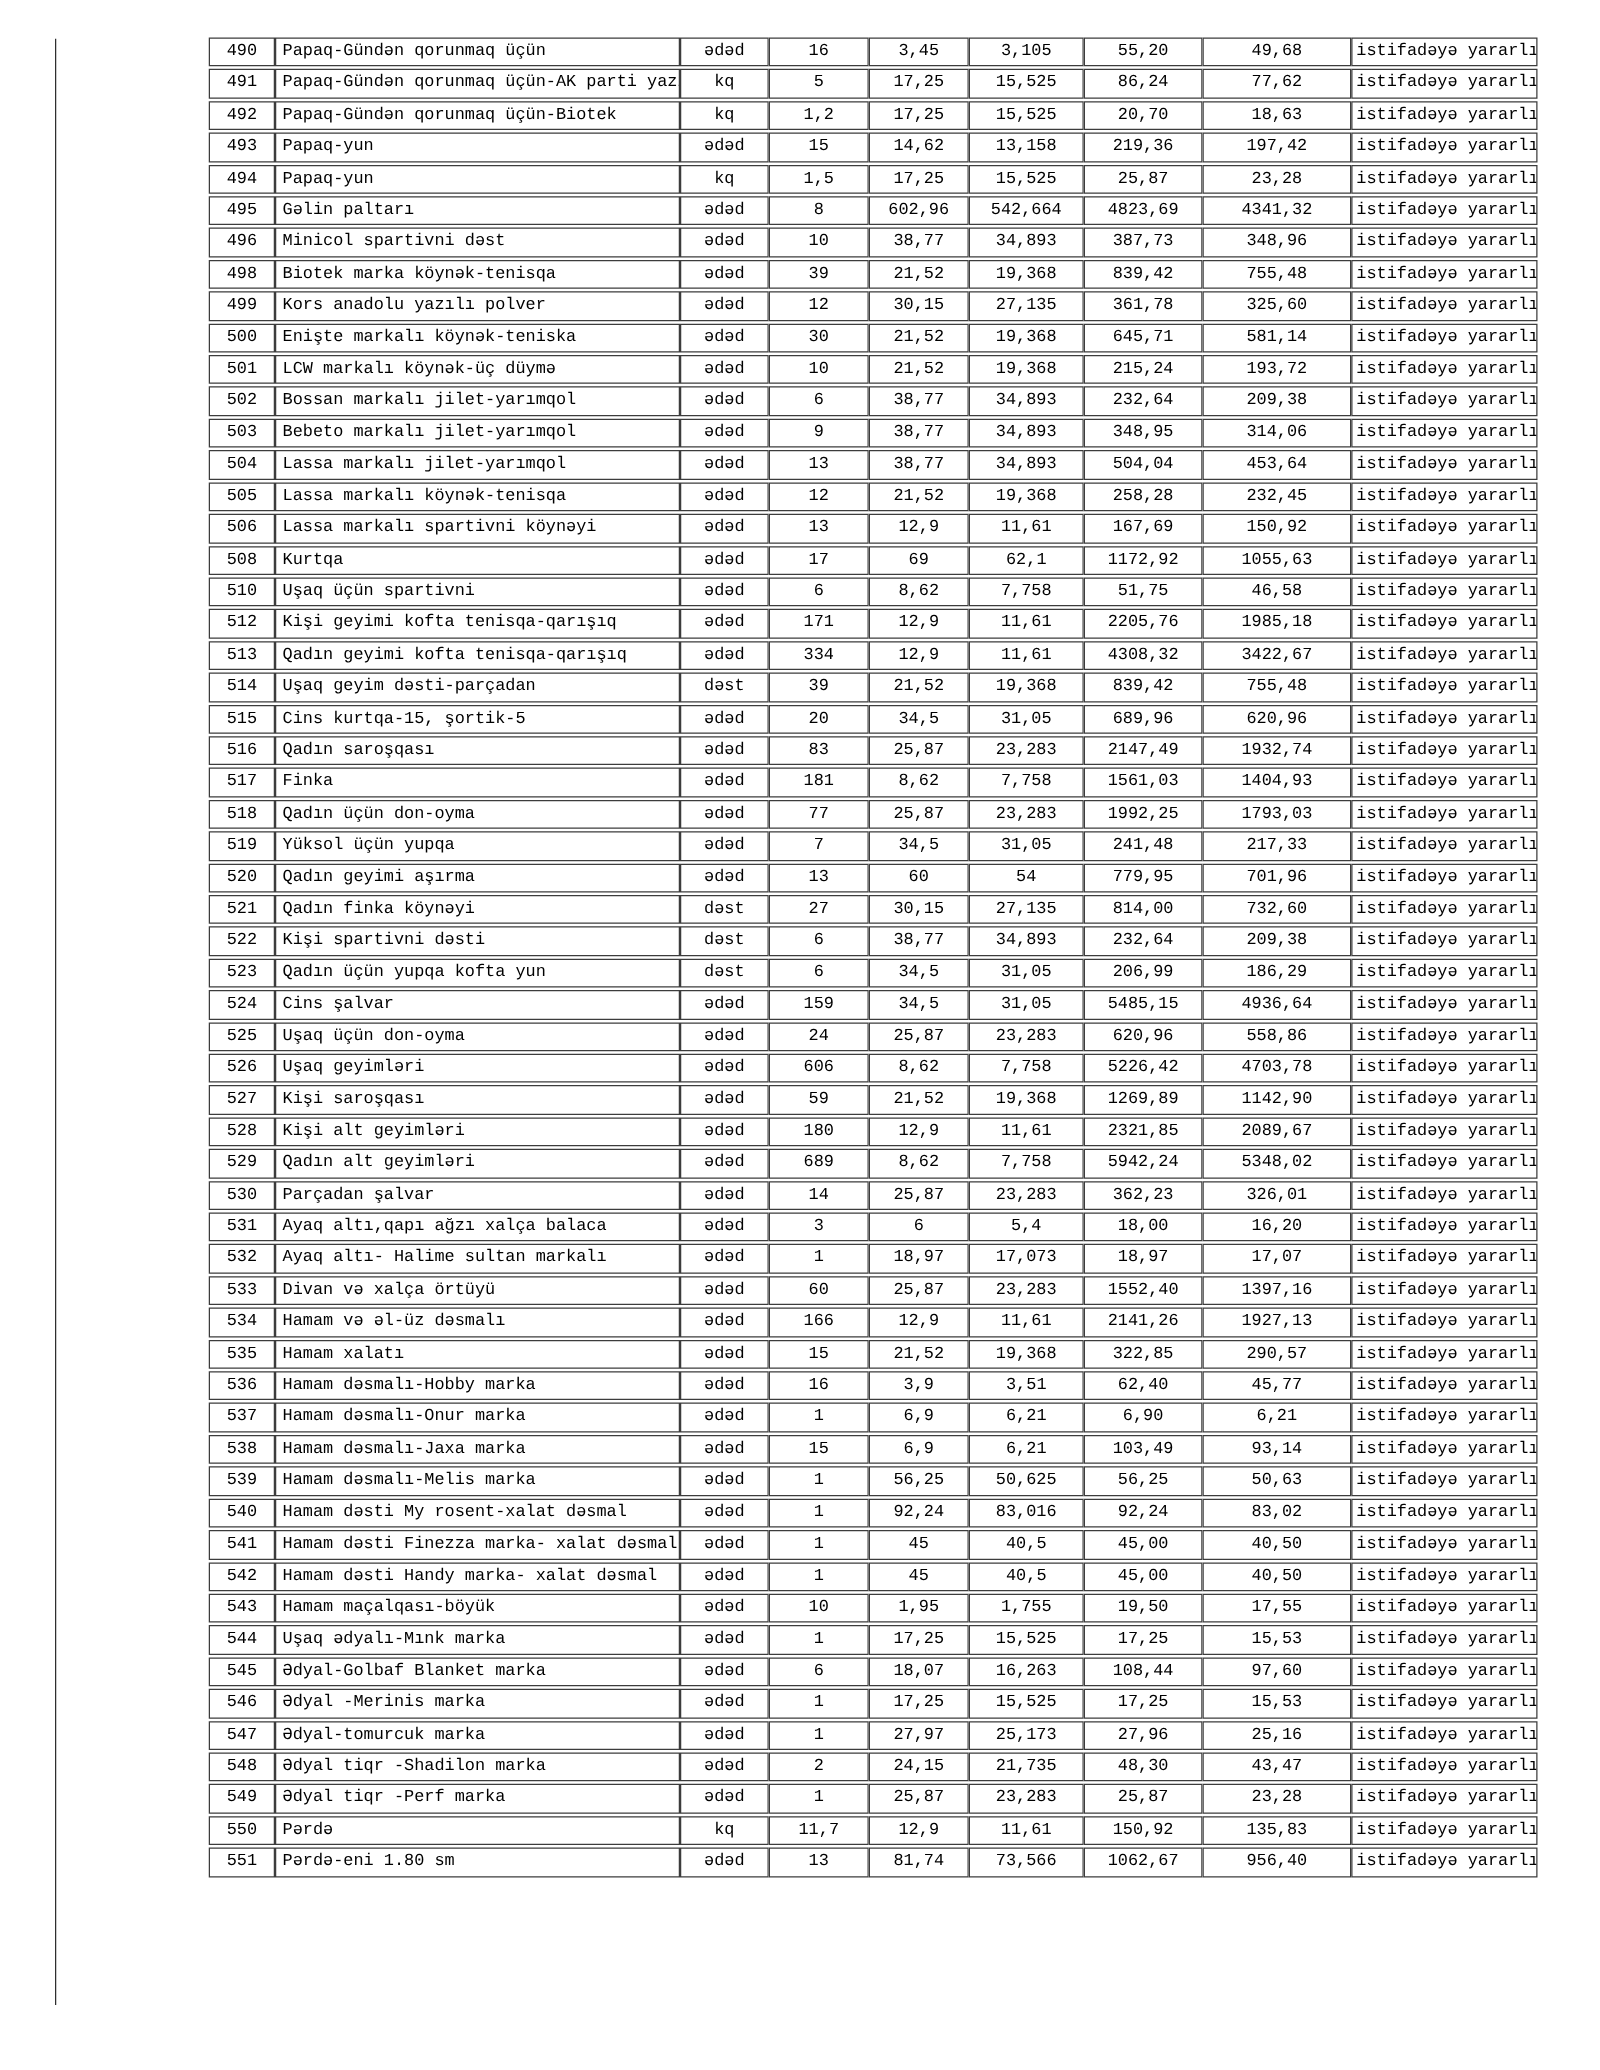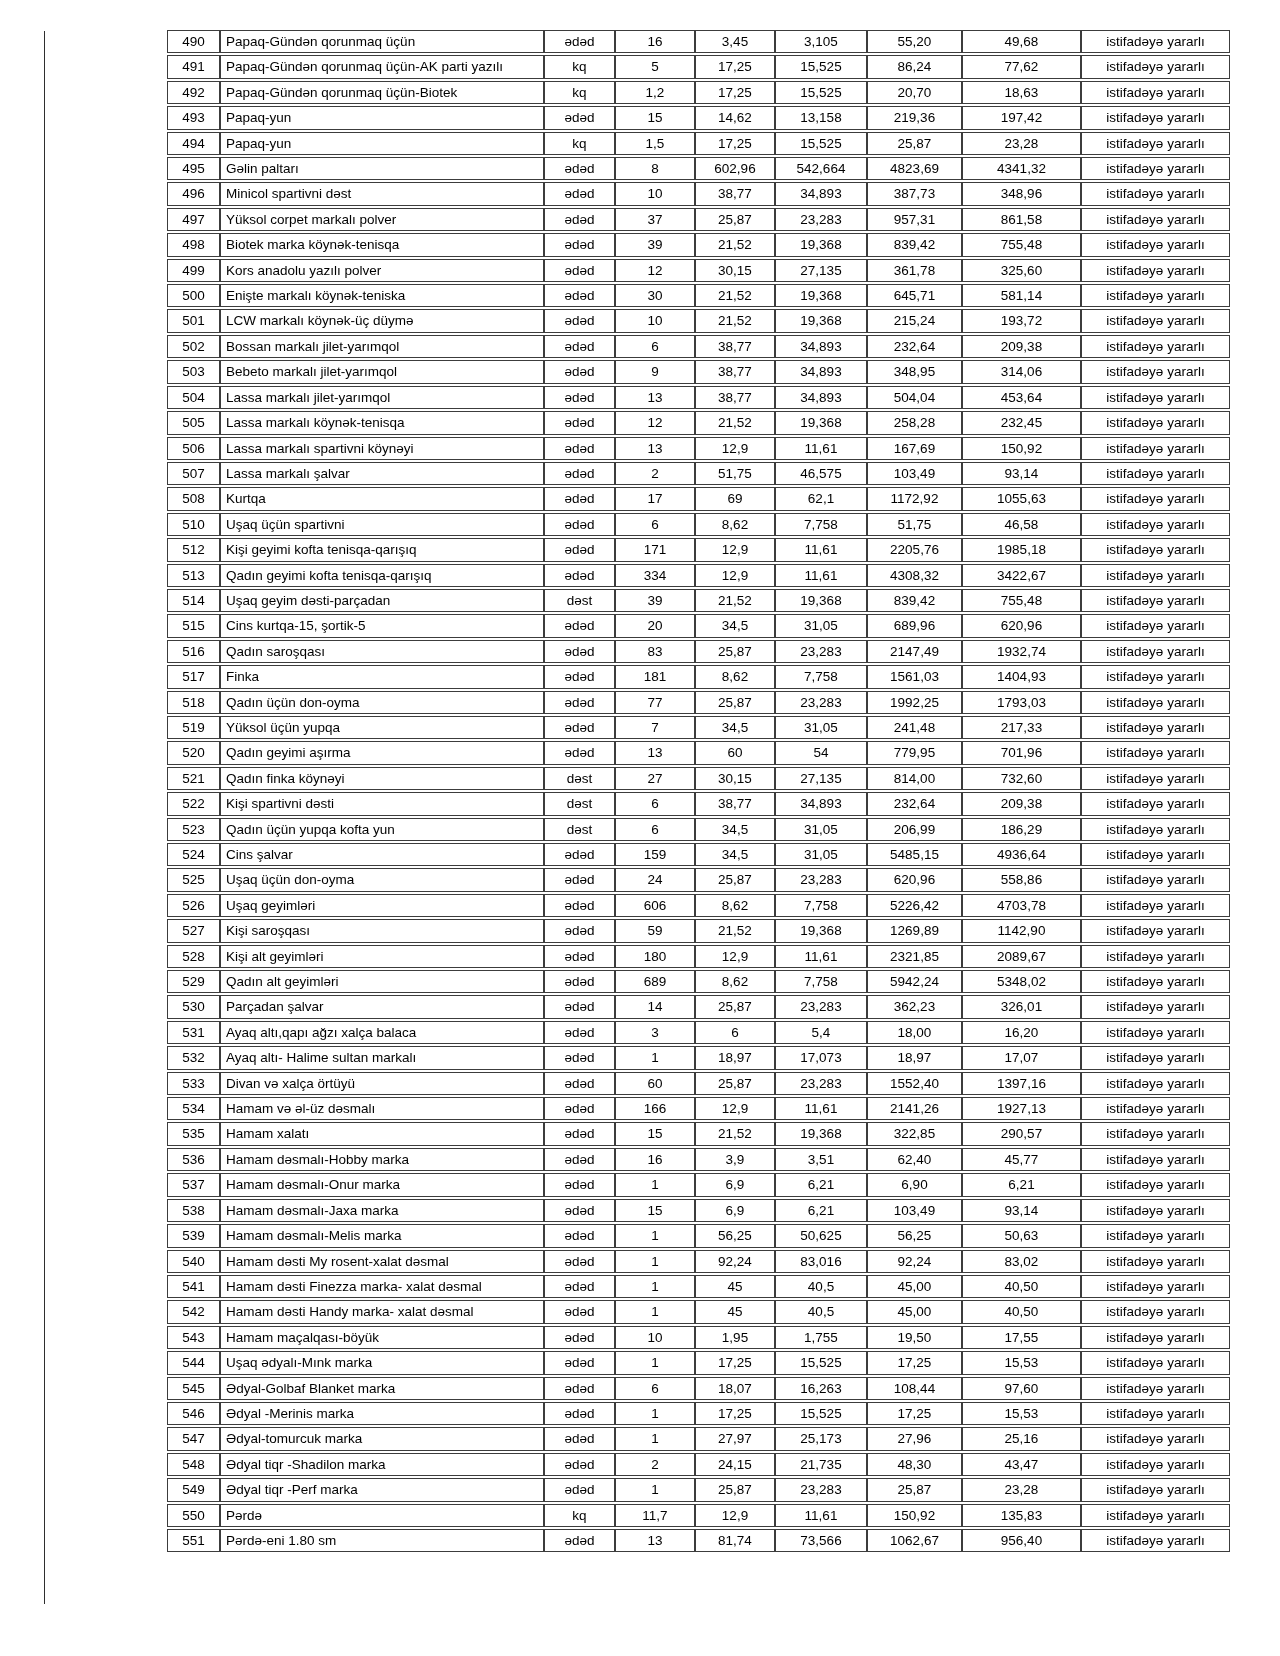--- a/index.html
+++ b/index.html
@@ -24,20 +24,21 @@
   }
   table.inventory {
     position: absolute;
     left: 167px;
     top: 28px;
     width: 1063px;
     table-layout: fixed;
     border-collapse: separate;
     border-spacing: 0 2px;
     font-size: 13.5px;
+    font-family: Liberation Mono, monospace;
   }
   table.inventory td {
     border: 1px solid #3c3c3c;
     height: 21.4px;
     line-height: 21.4px;
     padding: 0 3px;
     text-align: center;
     vertical-align: middle;
     overflow: hidden;
     white-space: nowrap;
@@ -137,31 +138,20 @@
     <td class="name-cell">Minicol spartivni dəst</td>
     <td>ədəd</td>
     <td>10</td>
     <td>38,77</td>
     <td>34,893</td>
     <td>387,73</td>
     <td>348,96</td>
     <td>istifadəyə yararlı</td>
   </tr>
       <tr>
-    <td>497</td>
-    <td class="name-cell">Yüksol corpet markalı polver</td>
-    <td>ədəd</td>
-    <td>37</td>
-    <td>25,87</td>
-    <td>23,283</td>
-    <td>957,31</td>
-    <td>861,58</td>
-    <td>istifadəyə yararlı</td>
-  </tr>
-      <tr>
     <td>498</td>
     <td class="name-cell">Biotek marka köynək-tenisqa</td>
     <td>ədəd</td>
     <td>39</td>
     <td>21,52</td>
     <td>19,368</td>
     <td>839,42</td>
     <td>755,48</td>
     <td>istifadəyə yararlı</td>
   </tr>
@@ -244,31 +234,20 @@
   </tr>
       <tr>
     <td>506</td>
     <td class="name-cell">Lassa markalı spartivni köynəyi</td>
     <td>ədəd</td>
     <td>13</td>
     <td>12,9</td>
     <td>11,61</td>
     <td>167,69</td>
     <td>150,92</td>
-    <td>istifadəyə yararlı</td>
-  </tr>
-      <tr>
-    <td>507</td>
-    <td class="name-cell">Lassa markalı şalvar</td>
-    <td>ədəd</td>
-    <td>2</td>
-    <td>51,75</td>
-    <td>46,575</td>
-    <td>103,49</td>
-    <td>93,14</td>
     <td>istifadəyə yararlı</td>
   </tr>
       <tr>
     <td>508</td>
     <td class="name-cell">Kurtqa</td>
     <td>ədəd</td>
     <td>17</td>
     <td>69</td>
     <td>62,1</td>
     <td>1172,92</td>

